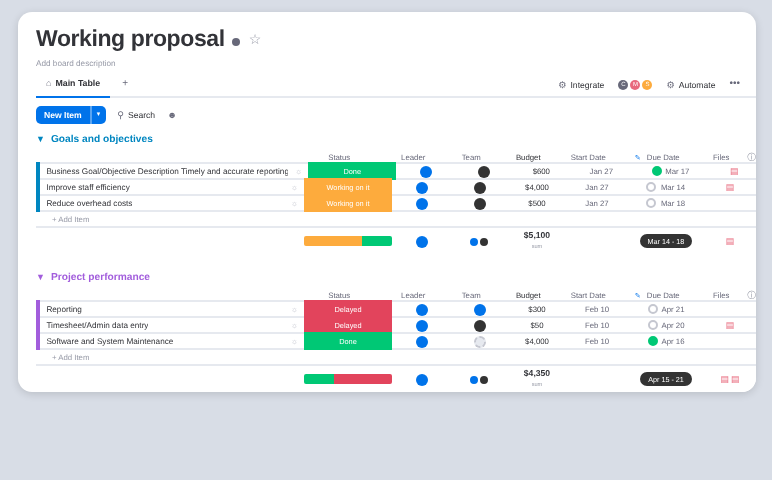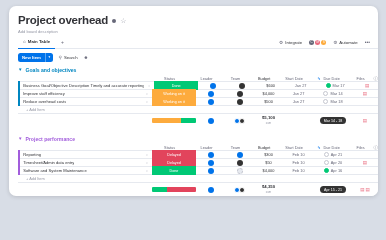--- a/index.html
+++ b/index.html
@@ -176,21 +176,21 @@
   .grp-avs .av { margin-left: -1.5px; border: .6px solid #fff; }
   .twofiles { display: flex; gap: 1px; }
 </style>
 </head>
 <body>
 
 <div id="app">
 
   <div class="hdr">
     <div class="title-row">
-      <span class="title">Project overhead</span>
+      <span class="title">Working proposal</span>
       <span class="dot-ico"></span>
       <span class="star-ico">☆</span>
     </div>
     <div class="subtitle">Add board description</div>
 
     <div class="tabstrip">
       <div class="tab">
         <span class="t-ico">⌂</span>
         <span>Main Table</span>
       </div>

